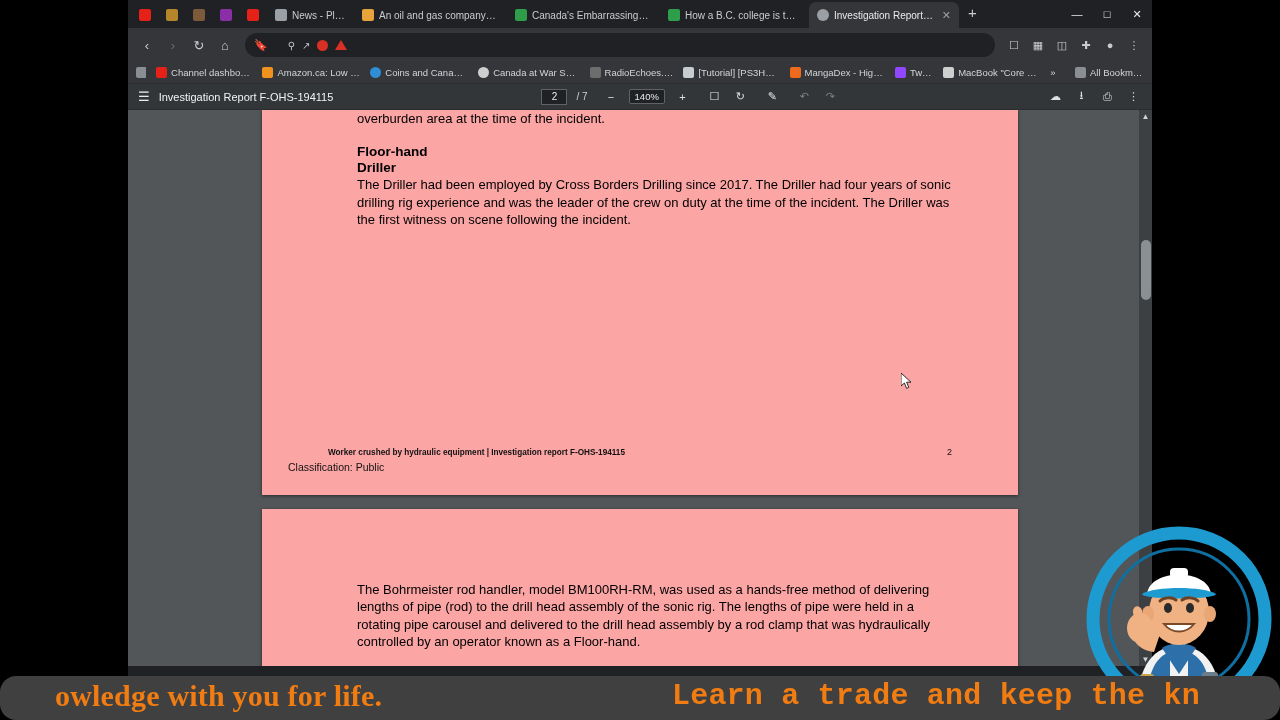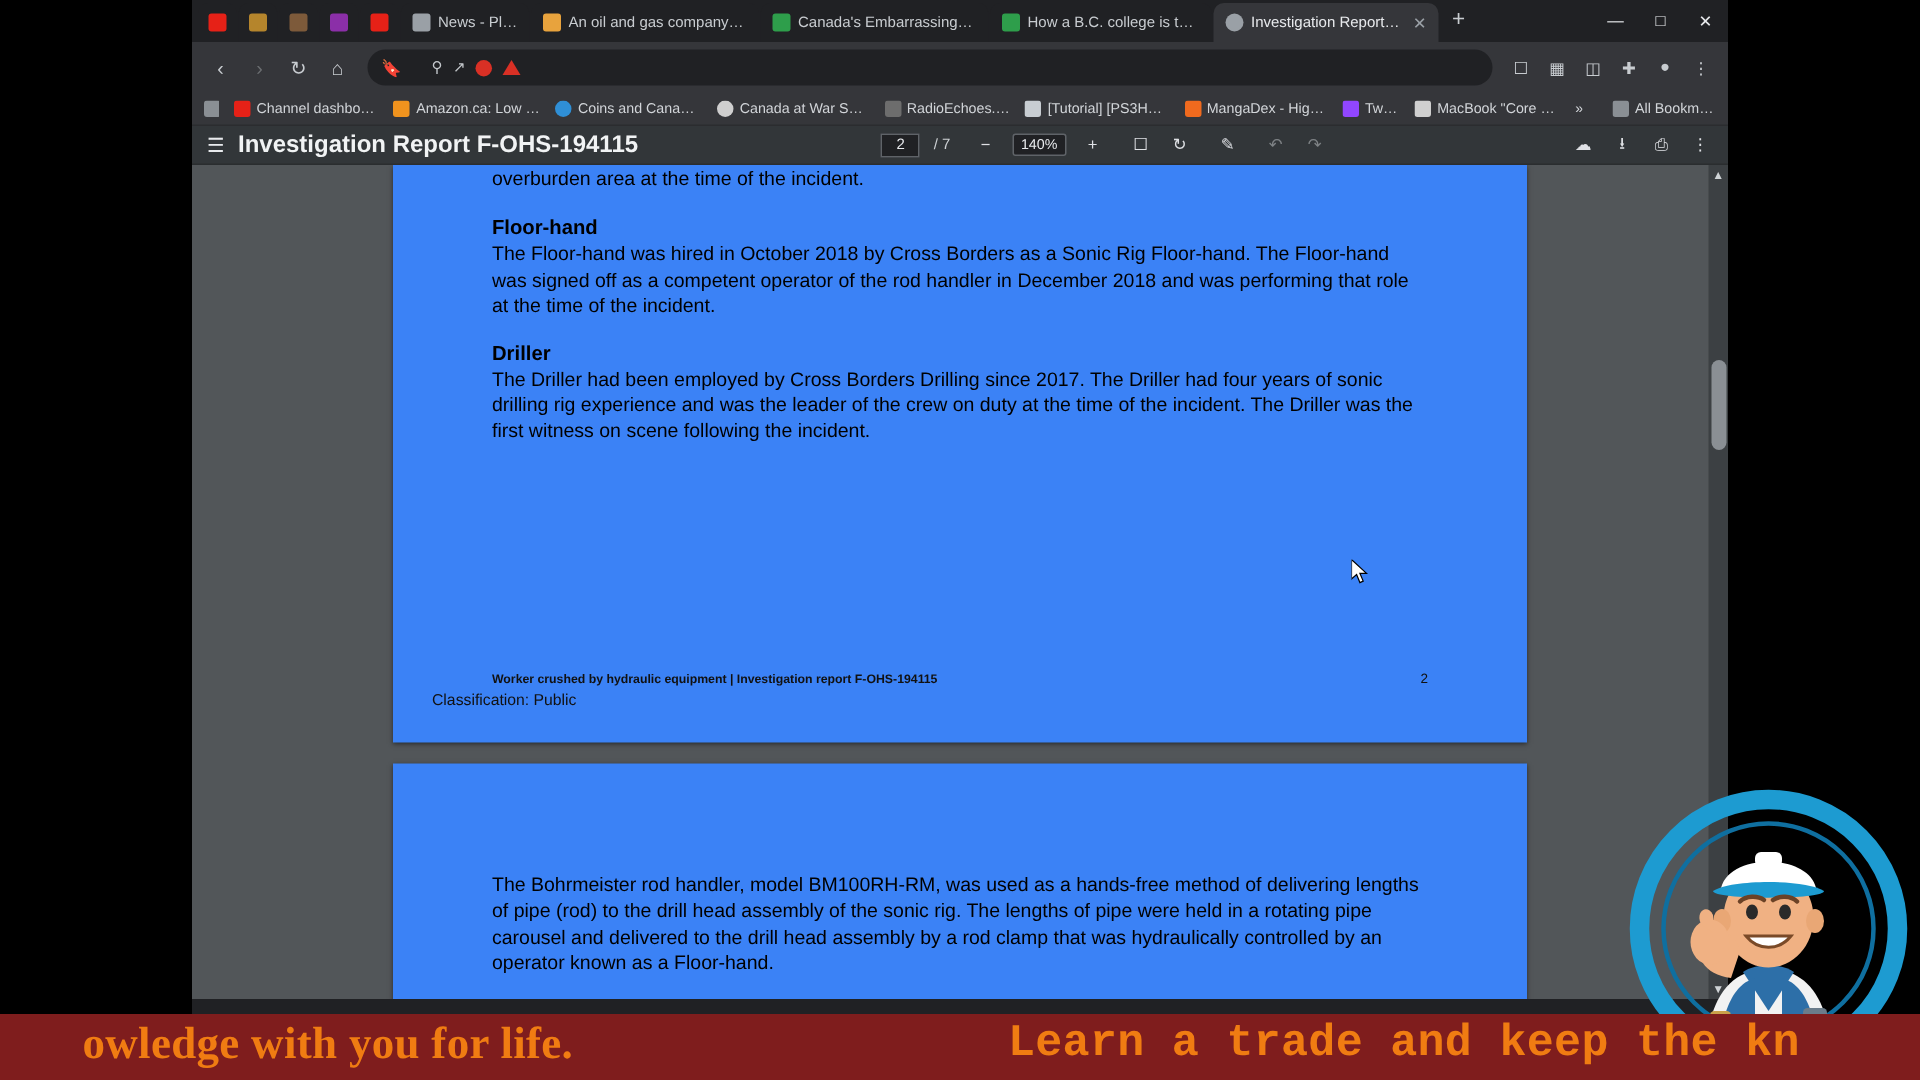--- a/index.html
+++ b/index.html
@@ -65,41 +65,42 @@
   .bm .bmtxt { overflow:hidden; text-overflow:ellipsis; }
   .bookbar .spacerr { flex:1; }
 
   
   .pdfbar {
     height:26px; background:#323639; display:flex; align-items:center;
     padding:0 10px; gap:9px; color:#e8eaed; font-size:10.5px;
     border-bottom:1px solid #2a2d2f;
   }
   .pdfbar .ham { font-size:13px; }
-  .pdftitle { font-size:16px; font-weight:bold; color:#f1f3f4; }
+  .pdftitle { font-size:11px; font-weight:normal; color:#f1f3f4; }
   .pdfspacer { flex:1; }
   .pagebox {
     background:#202124; border:1px solid #5f6368; color:#e8eaed;
     width:26px; height:16px; font-size:10px; display:flex; align-items:center; justify-content:center;
   }
   .pagetot { font-size:10px; color:#cdd1d4; }
   .zoomlvl {
     background:#202124; border:1px solid #5f6368; color:#e8eaed;
     padding:1px 5px; font-size:9.5px; border-radius:2px;
   }
   .pdficon { width:17px; height:17px; display:flex; align-items:center; justify-content:center; font-size:11px; color:#dfe1e5; }
   .pdficon.dim { color:#7e8285; }
 
   .viewer {
     position:relative; height:556px; background:#525659; overflow:hidden;
   }
   .pagewrap { position:absolute; left:0; right:0; top:0; }
   .page {
-    background:#3b82f6; width:756px; margin:0 auto; position:relative;
+    background:#fca5a5; width:756px; margin:0 auto; position:relative;
     box-shadow:0 1px 3px rgba(0,0,0,.5);
+    padding-left:29px;
   }
   .pgtxt { padding:0 66px; color:#000; }
   .h3 { font-size:13.5px; font-weight:bold; margin:0 0 1px 0; }
   .h2 { font-size:15.5px; font-weight:bold; margin:0 0 2px 0; }
   .para { font-size:13px; line-height:17.4px; margin:0 0 15px 0; }
   .cutline { font-size:13px; line-height:17.4px; margin:0; }
   .footrow {
     position:absolute; left:66px; right:66px; bottom:38px;
     display:flex; align-items:baseline; font-size:8.2px; font-weight:bold; color:#111;
   }
@@ -112,22 +113,23 @@
   .vscroll { position:absolute; right:0; top:0; width:13px; height:556px; background:#3c4043; }
   .vthumb { position:absolute; right:1px; width:10px; background:#8a8f94; border-radius:5px; }
   .scrollarrow { position:absolute; right:0; width:13px; height:13px; color:#cfd3d6; font-size:8px; display:flex; align-items:center; justify-content:center; }
 
   
   .cursor { position:absolute; left:901px; top:381px; width:12px; height:17px; pointer-events:none; }
 
   .mascot { position:absolute; right:6px; bottom:6px; width:190px; height:190px; }
 
   .bannerband {
-    position:absolute; left:0; right:0; bottom:0; height:44px; background:#7f1d1d;
+    position:absolute; left:0; right:0; bottom:0; height:44px; background:#404040;
     overflow:hidden;
+    border-radius:16px;
   }
   .banner-text {
     position:absolute; top:3px; white-space:nowrap;
     font-family:"Liberation Serif", serif; font-weight:bold; font-size:30px;
     color:#f07c12; letter-spacing:.2px;
   }
   .banner-a { left:55px; }
   .banner-b { left:672px;font-family:Liberation Mono, monospace; }
 
   .sideblack { position:absolute; top:0; width:128px; height:676px; background:#000; }
@@ -288,21 +290,20 @@
 
     <div class="viewer">
 
       <div class="pagewrap">
 
         <div class="page" style="height:385px; margin-top:0;">
           <div class="pgtxt" style="padding-top:0">
             <div class="cutline" style="margin-bottom:17px;">overburden area at the time of the incident.</div>
 
             <div class="h3">Floor-hand</div>
-            <div class="para">The Floor-hand was hired in October 2018 by Cross Borders as a Sonic Rig Floor-hand. The Floor-hand was signed off as a competent operator of the rod handler in December 2018 and was performing that role at the time of the incident.</div>
 
             <div class="h3">Driller</div>
             <div class="para">The Driller had been employed by Cross Borders Drilling since 2017. The Driller had four years of sonic drilling rig experience and was the leader of the crew on duty at the time of the incident. The Driller was the first witness on scene following the incident.</div>
           </div>
 
           <div class="footrow">
             <span>Worker crushed by hydraulic equipment  |  Investigation report F-OHS-194115</span>
             <span class="fspace"></span>
             <span style="font-weight:normal;font-size:9px;">2</span>
           </div>

